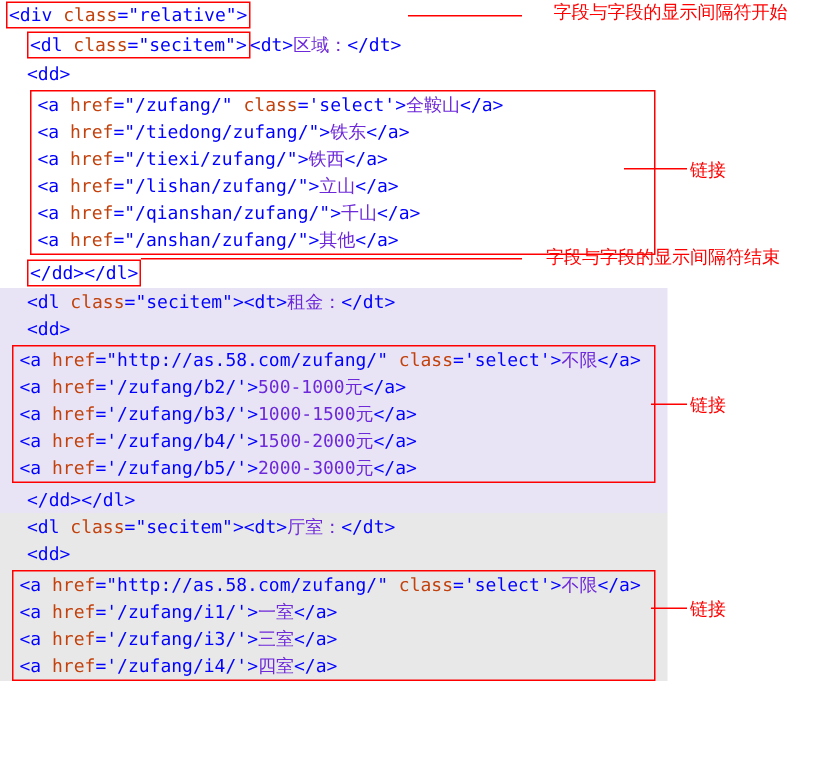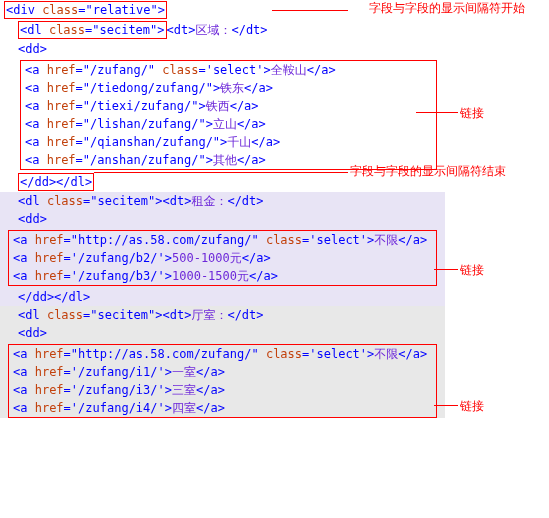--- a/index.html
+++ b/index.html
@@ -63,21 +63,21 @@
     }
   </style>
 </head>
 <body>
 
 <div class="code-container">
 
   <div class="ann" style="top:0px; left:350px;margin-left:19px;">字段与字段的显示间隔符开始</div>
   <div class="ann-line" style="top:10px; left:272px; width:76px;"></div>
 
-  <div class="ann" style="top:163px; left:350px;">字段与字段的显示间隔符结束</div>
+  <div class="ann" style="top:163px; left:364px;">字段与字段的显示间隔符结束</div>
   <div class="ann-line" style="top:172px; left:94px; width:254px;"></div>
 
   <div class="ann" style="top:105px; left:460px;">链接</div>
   <div class="ann-line" style="top:112px; left:416px; width:42px;"></div>
 
   <div class="ann" style="top:262px; left:460px;">链接</div>
   <div class="ann-line" style="top:269px; left:434px; width:24px;"></div>
 
   <div class="ann" style="top:398px; left:460px;">链接</div>
   <div class="ann-line" style="top:405px; left:434px; width:24px;"></div>
@@ -109,20 +109,22 @@
   </div>
 
   <div class="bg-lav">
     <div class="line indent1"><span class="tag">&lt;dl </span><span class="attr">class</span><span class="tag">=</span><span class="val">"secitem"</span><span class="tag">&gt;&lt;dt&gt;</span><span class="text">租金：</span><span class="tag">&lt;/dt&gt;</span></div>
     <div class="line indent1"><span class="tag">&lt;dd&gt;</span></div>
 
     <div class="box-red-block wide">
       <div class="line"><span class="tag">&lt;a </span><span class="attr">href</span><span class="tag">=</span><span class="val">"http://as.58.com/zufang/"</span><span class="text"> </span><span class="attr">class</span><span class="tag">=</span><span class="val">'select'</span><span class="tag">&gt;</span><span class="text">不限</span><span class="tag">&lt;/a&gt;</span></div>
       <div class="line"><span class="tag">&lt;a </span><span class="attr">href</span><span class="tag">=</span><span class="val">'/zufang/b2/'</span><span class="tag">&gt;</span><span class="text">500-1000元</span><span class="tag">&lt;/a&gt;</span></div>
       <div class="line"><span class="tag">&lt;a </span><span class="attr">href</span><span class="tag">=</span><span class="val">'/zufang/b3/'</span><span class="tag">&gt;</span><span class="text">1000-1500元</span><span class="tag">&lt;/a&gt;</span></div>
+      <div class="line"><span class="tag">&lt;a </span><span class="attr">href</span><span class="tag">=</span><span class="val">'/zufang/b4/'</span><span class="tag">&gt;</span><span class="text">1500-2000元</span><span class="tag">&lt;/a&gt;</span></div>
+      <div class="line"><span class="tag">&lt;a </span><span class="attr">href</span><span class="tag">=</span><span class="val">'/zufang/b5/'</span><span class="tag">&gt;</span><span class="text">2000-3000元</span><span class="tag">&lt;/a&gt;</span></div>
     </div>
 
     <div class="line indent1"><span class="tag">&lt;/dd&gt;&lt;/dl&gt;</span></div>
   </div>
 
   <div class="bg-gray">
     <div class="line indent1"><span class="tag">&lt;dl </span><span class="attr">class</span><span class="tag">=</span><span class="val">"secitem"</span><span class="tag">&gt;&lt;dt&gt;</span><span class="text">厅室：</span><span class="tag">&lt;/dt&gt;</span></div>
     <div class="line indent1"><span class="tag">&lt;dd&gt;</span></div>
 
     <div class="box-red-block wide">

